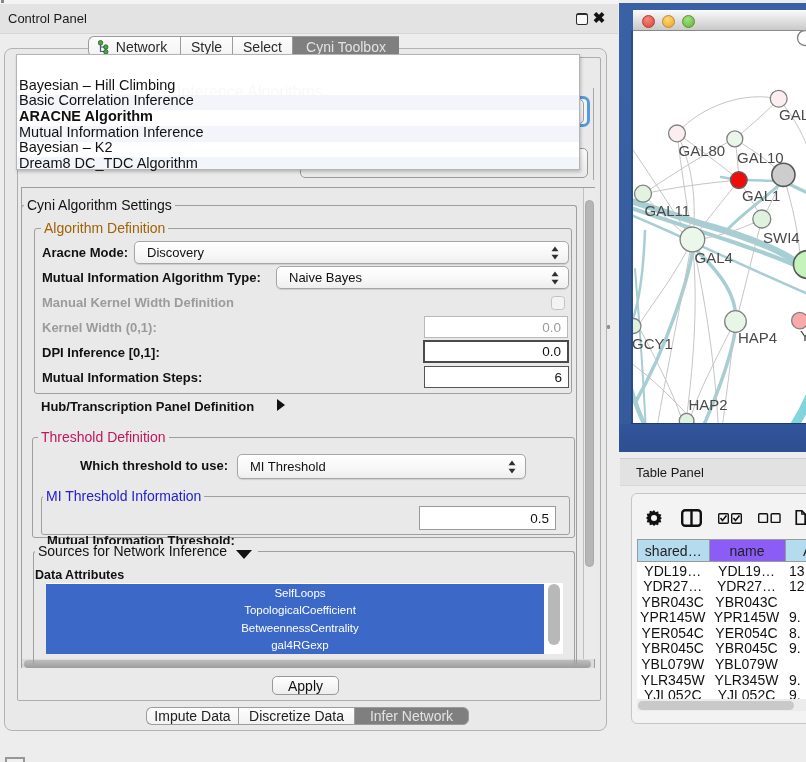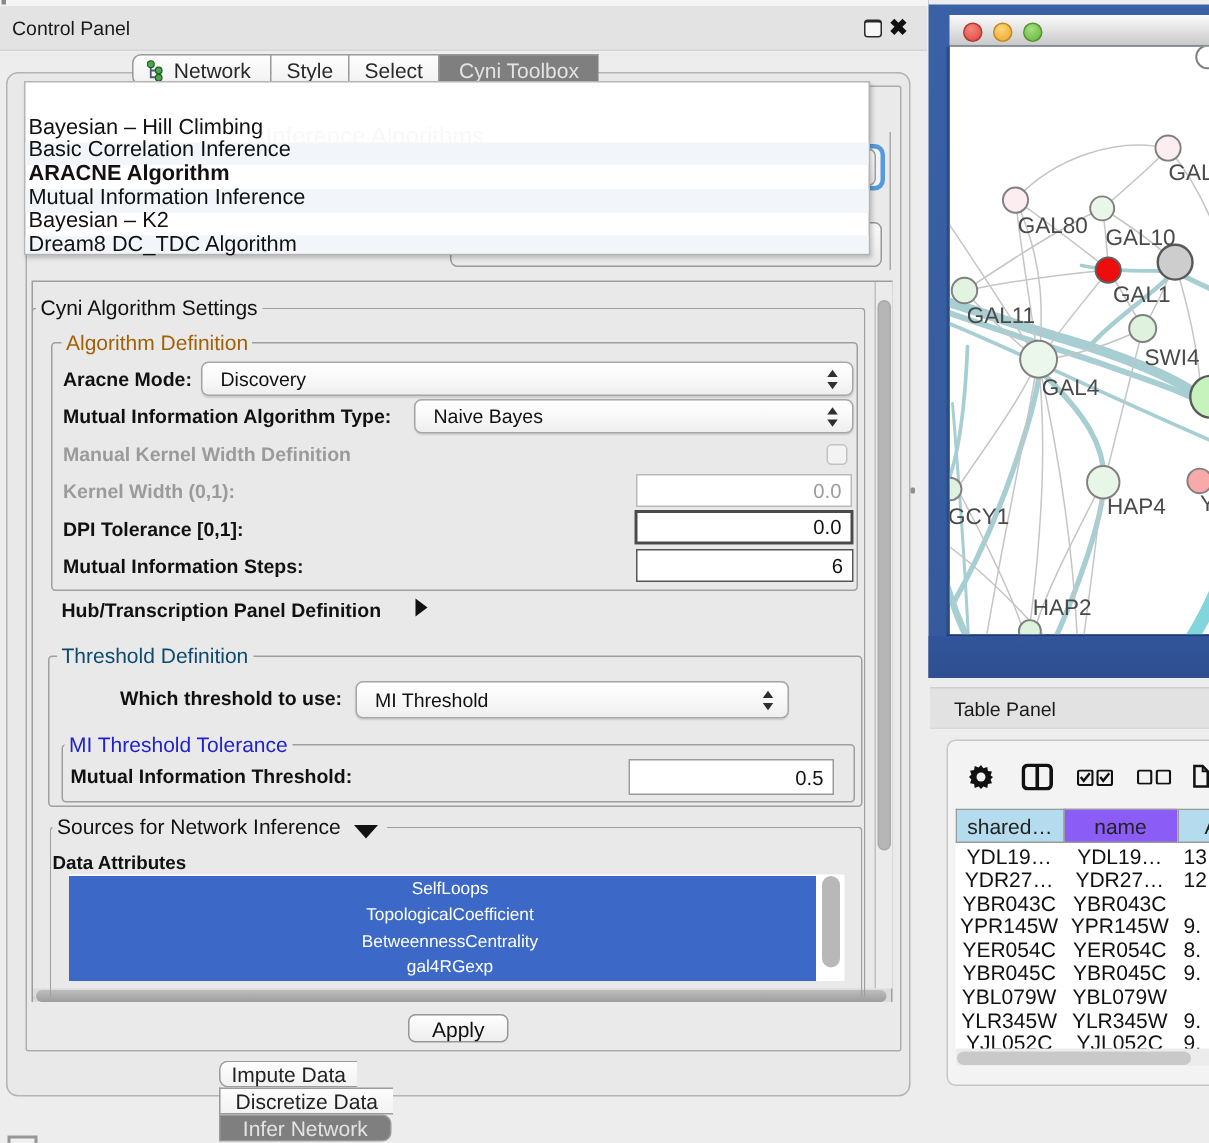--- a/index.html
+++ b/index.html
@@ -87,67 +87,67 @@
       <path d="M4 13.5 L7.5 8.7 H0.5 Z" fill="#2f2f2f"></path>
     </svg>
 </div>
 
 <div class="lbl dis" style="left:42px;top:295px;">Manual Kernel Width Definition</div>
 <div class="abs" style="left:551px;top:296px;width:14px;height:14px;background:#f3f3f3;border:1.3px solid #c2c2c2;border-radius:3.5px;box-sizing:border-box;"></div>
 
 <div class="lbl dis" style="left:42px;top:320px;">Kernel Width (0,1):</div>
 <div class="tf" style="left:424px;top:316px;width:144px;height:22px;border:1px solid #b9b9b9;color:#9b9b9b;">0.0</div>
 
-<div class="lbl" style="left:42px;top:345px;">DPI Tolerance [0,1]:</div>
+<div class="lbl" style="left:42px;top:345px;">DPI Inference [0,1]:</div>
 <div class="tf" style="left:423px;top:340px;width:146px;height:23px;border:2px solid #4a4a4a;">0.0</div>
 
 <div class="lbl" style="left:42px;top:370px;">Mutual Information Steps:</div>
 <div class="tf" style="left:424px;top:366px;width:145px;height:22px;border:1px solid #555;">6</div>
 
 <div class="lbl" style="left:41px;top:399px;">Hub/Transcription Panel Definition</div>
 <svg class="abs" style="left:276px;top:398px;" width="10" height="14" viewBox="0 0 10 14">
     <path d="M1 1 L9 7 L1 13 Z" fill="#111"></path>
   </svg>
 
 <div class="grp" style="left:32px;top:437px;width:541px;height:99px;"></div>
-<div class="grplabel" style="left:38px;top:430px;color:#0c4a6e;">Threshold Definition</div>
+<div class="grplabel" style="left:38px;top:430px;color:#be185d;">Threshold Definition</div>
 
 <div class="lbl" style="left:80px;top:458px;">Which threshold to use:</div>
 <div class="combo" style="left:237px;top:454px;width:287px;height:23px;">
   <div class="ctext">MI Threshold</div>
   <svg class="carr" viewBox="0 0 8 14">
       <path d="M4 0.5 L7.5 5.3 H0.5 Z" fill="#2f2f2f"></path>
       <path d="M4 13.5 L7.5 8.7 H0.5 Z" fill="#2f2f2f"></path>
     </svg>
 </div>
 
 <div class="grp" style="left:41px;top:496px;width:527px;height:37px;"></div>
-<div class="grplabel" style="left:43px;top:489px;color:#2222cc;">MI Threshold Tolerance</div>
-
-<div class="lbl" style="left:47px;top:510px;">Mutual Information Threshold:</div>
+<div class="grplabel" style="left:43px;top:489px;color:#2222cc;">MI Threshold Information</div>
+
+<div class="lbl" style="left:47px;top:533px;">Mutual Information Threshold:</div>
 <div class="tf" style="left:419px;top:506px;width:137px;height:24px;border:1px solid #9a9a9a;">0.5</div>
 
 <div class="grp" style="left:33px;top:551px;width:540px;height:113px;border-bottom:none;"></div>
 <div class="grplabel" style="left:35px;top:544px;color:#111;font-weight:normal;">Sources for Network Inference</div>
 <div class="abs" style="left:227px;top:546px;width:31px;height:13px;background:#e9e9e9;"></div>
 <svg class="abs" style="left:235px;top:549px;" width="18" height="11" viewBox="0 0 18 11">
     <path d="M1 1 L17 1 L9 10 Z" fill="#111"></path>
   </svg>
 
 <div class="lbl" style="left:35px;top:568px;font-size:12.5px;">Data Attributes</div>
 
 <div class="abs" style="left:46px;top:583px;width:517px;height:71px;background:#fff;overflow:hidden;">
   <div class="abs" style="left:0;top:1px;width:498px;height:70px;background:#3c68c8;"></div>
   <div class="abs" style="left:14px;top:2px;width:480px;font-size:11.5px;line-height:17.4px;color:#fff;text-align:center;">SelfLoops<br>TopologicalCoefficient<br>BetweennessCentrality<br>gal4RGexp</div>
   <div class="abs" style="left:502px;top:1px;width:12px;height:61px;background:#b8b8b8;border-radius:6px;"></div>
 </div>
 
 <div class="abs" style="left:272px;top:676px;width:67px;height:19px;background:linear-gradient(#ffffff,#ededed);border:1px solid #989898;border-radius:5px;box-sizing:border-box;display:flex;align-items:center;justify-content:center;font-size:14px;color:#111;">Apply</div>
 
-<div class="abs" style="left:146px;top:707px;height:33px;display:flex;font-size:14px;color:#222;flex-direction:column;">
+<div class="abs" style="left:146px;top:707px;height:33px;display:flex;font-size:14px;color:#222;">
   <div class="seg" style="width:92px;height:18px;border-radius:6px 0 0 6px;">Impute Data</div>
   <div class="seg" style="width:116px;height:18px;">Discretize Data</div>
   <div class="seg selseg" style="width:115px;height:18px;border-radius:0 6px 6px 0;border-right:1px solid #9b9b9b;">Infer Network</div>
 </div>
 
 <div class="abs" style="left:607px;top:325px;width:3px;height:4px;background:#8f8f8f;border-radius:1px;"></div>
 
 <div class="abs" style="left:5px;top:757px;width:20px;height:8px;border:2.5px solid #979797;background:#f0f0f0;box-sizing:border-box;"></div>
 
 <div class="abs" style="left:16px;top:54px;width:564px;height:116px;background:#fff;border:1px solid #b5b5b5;box-shadow:1px 2px 3px rgba(0,0,0,0.22);box-sizing:border-box;z-index:20;">

